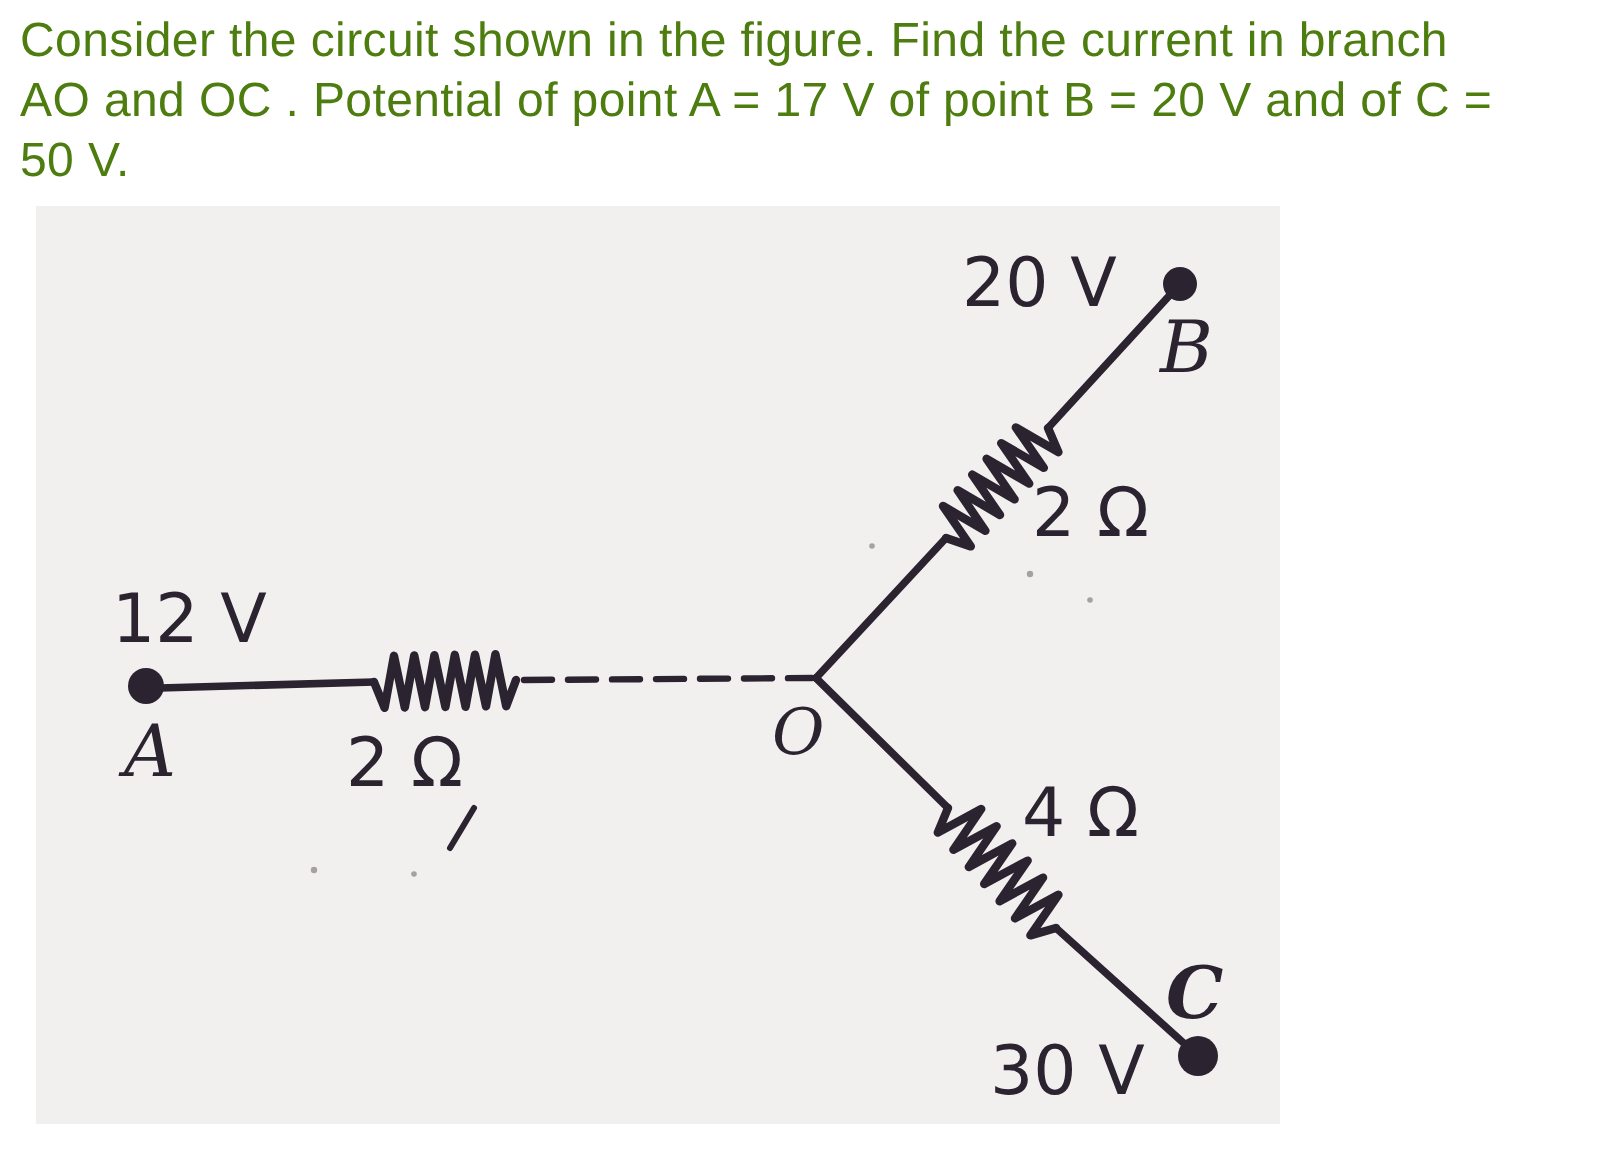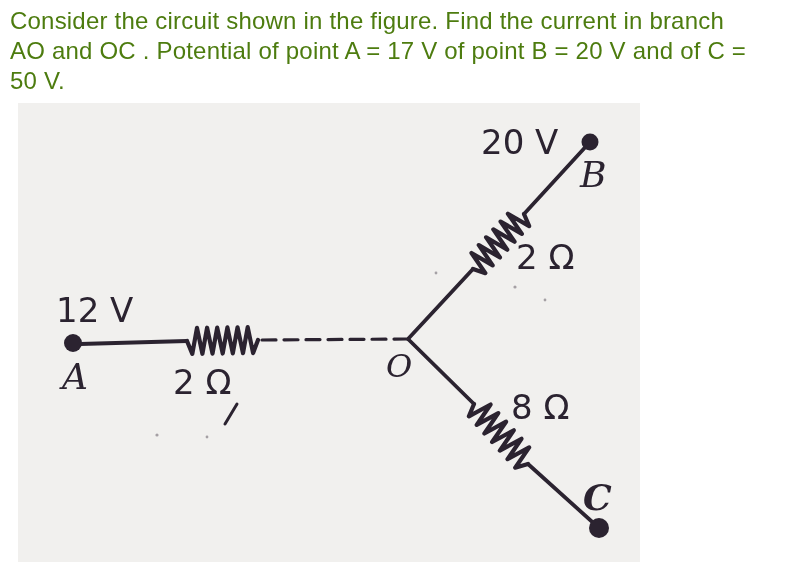--- a/index.html
+++ b/index.html
@@ -70,15 +70,16 @@
     </g>
   </svg>
 
   <span class="flabel num" style="left:38px;top:190px">12 V</span>
   <span class="flabel letter" style="left:44px;top:256px">A</span>
   <span class="flabel num" style="left:155px;top:262px">2 Ω</span>
   <span class="flabel letter" style="left:368px;top:247px;font-size:32px">O</span>
   <span class="flabel num" style="left:463px;top:22px">20 V</span>
   <span class="flabel letter" style="left:562px;top:54px">B</span>
   <span class="flabel num" style="left:498px;top:137px">2 Ω</span>
-  <span class="flabel num" style="left:493px;top:287px">8 Ω</span>
+  <span class="flabel num" style="left:493px;top:287px">4 Ω</span>
   <span class="flabel letter bold" style="left:565px;top:376px">C</span>
+  <span class="flabel num" style="left:477px;top:416px">30 V</span>
 </div>
 
 </body></html>

